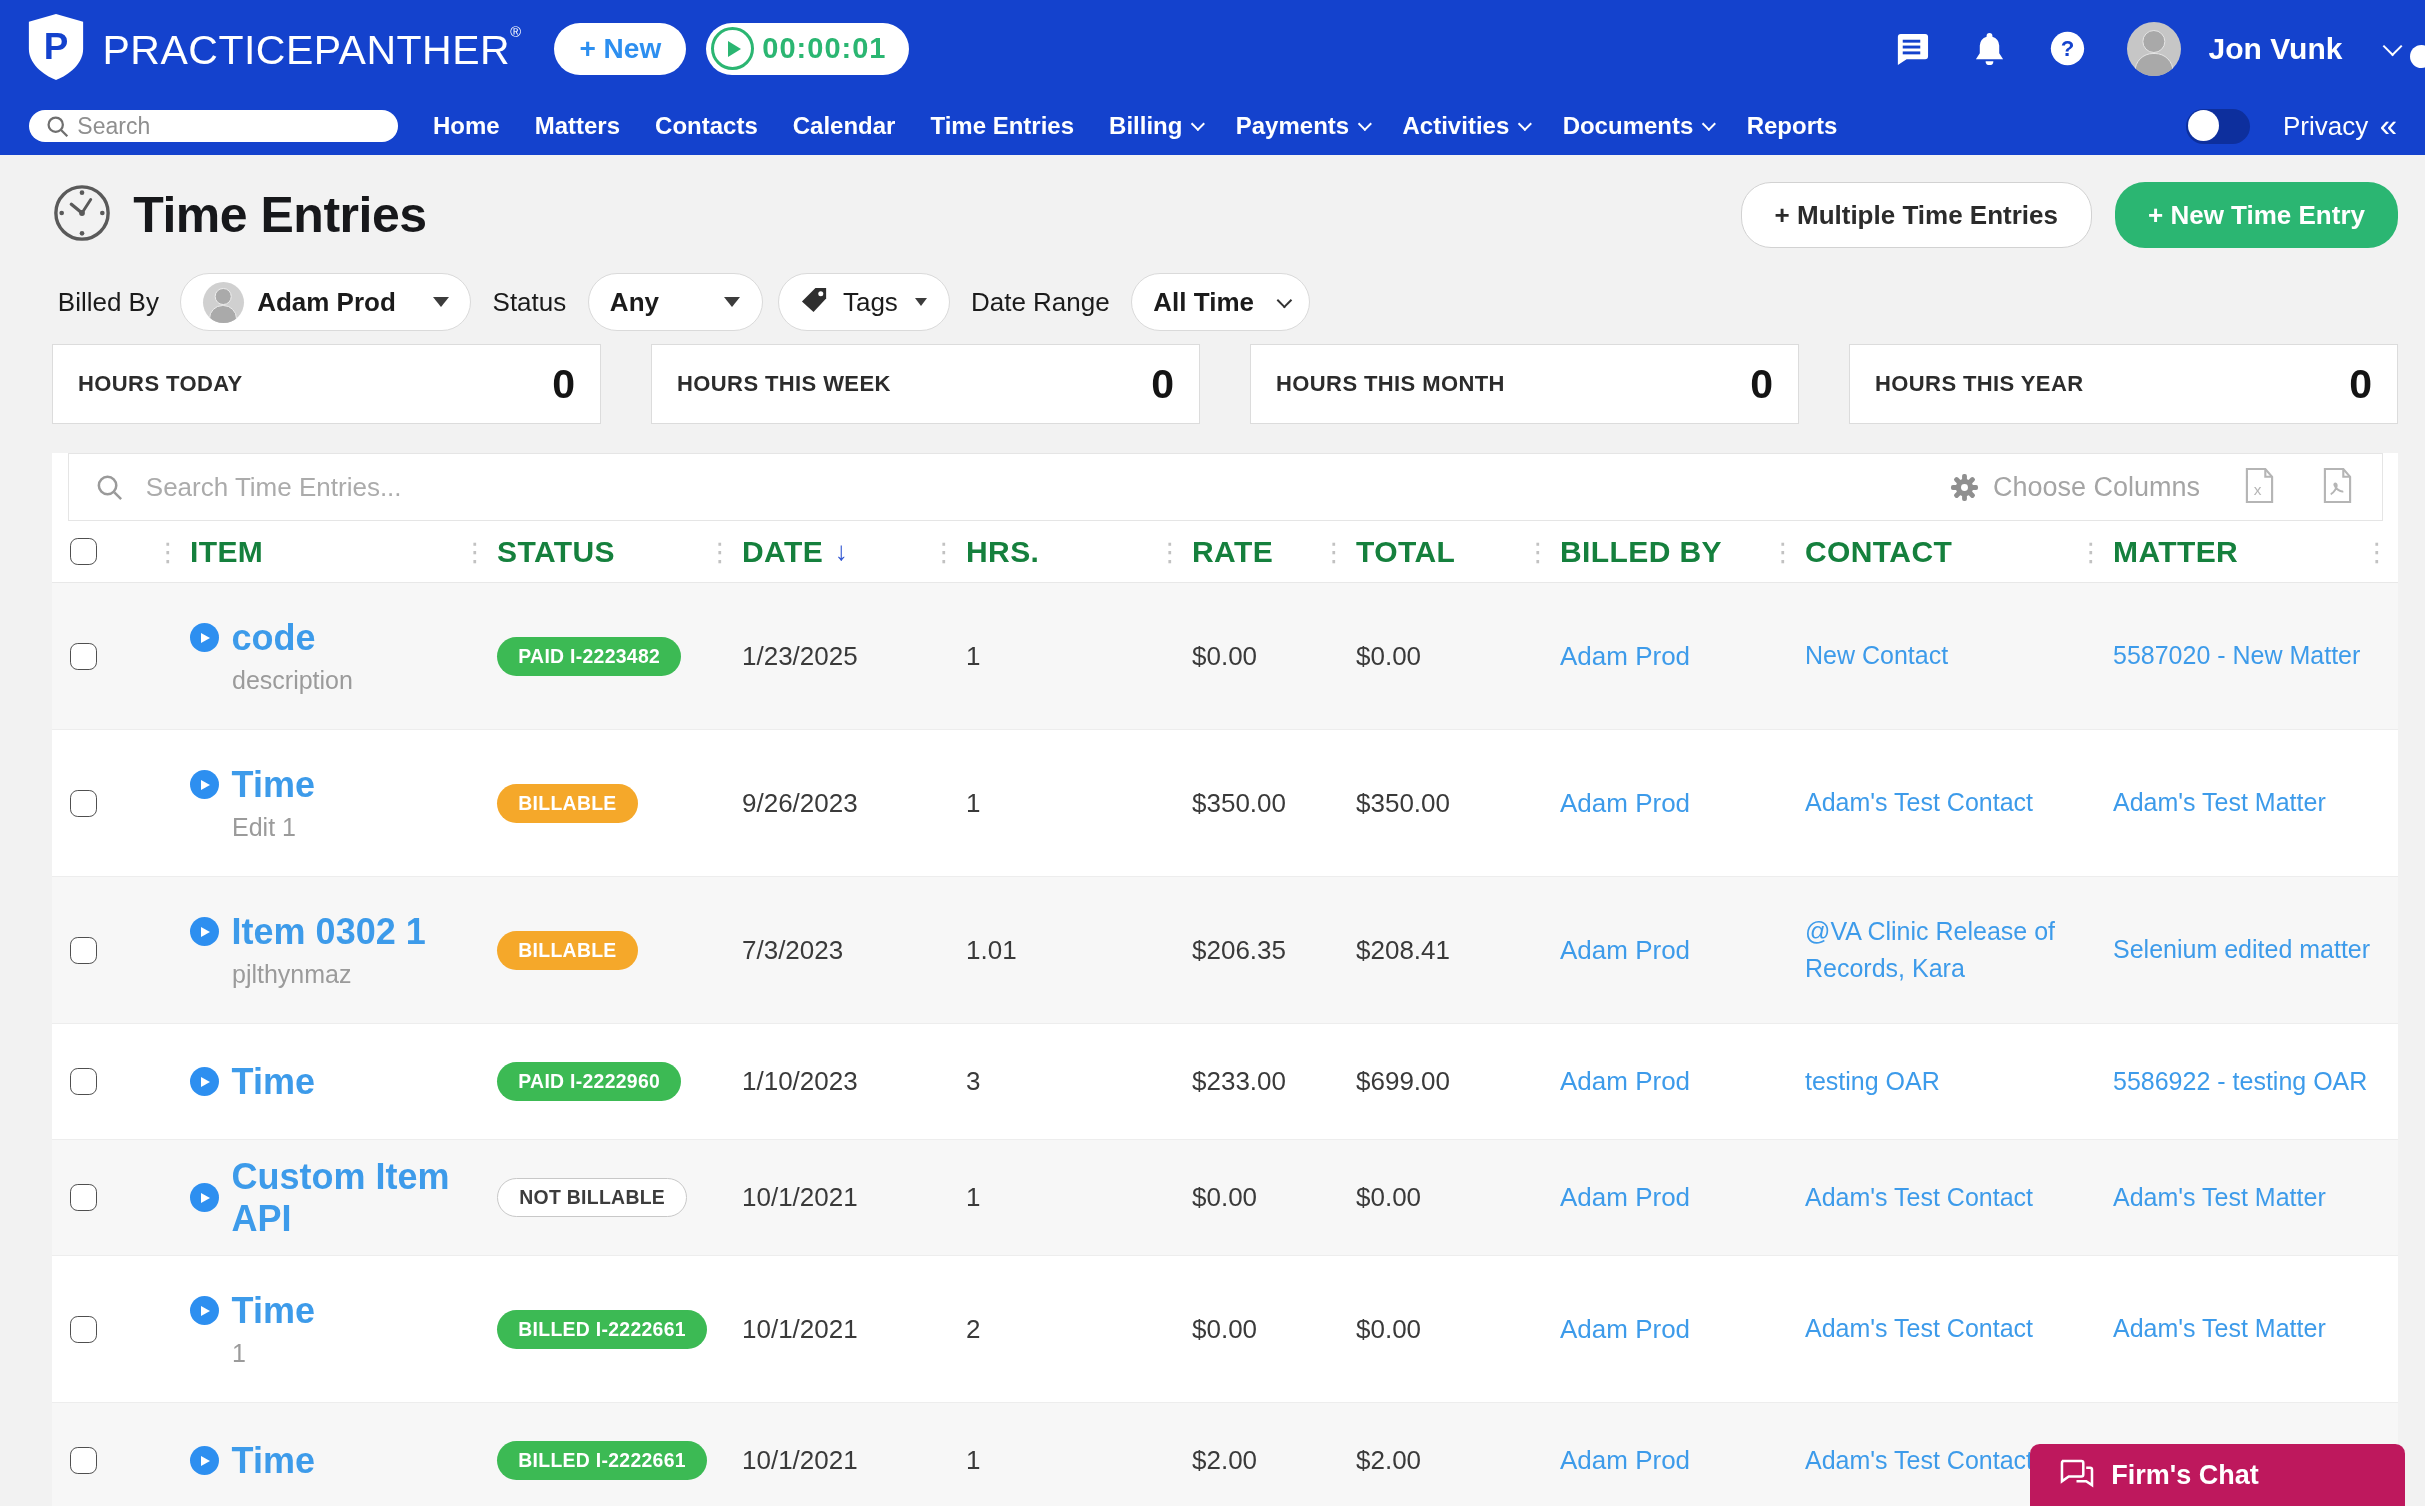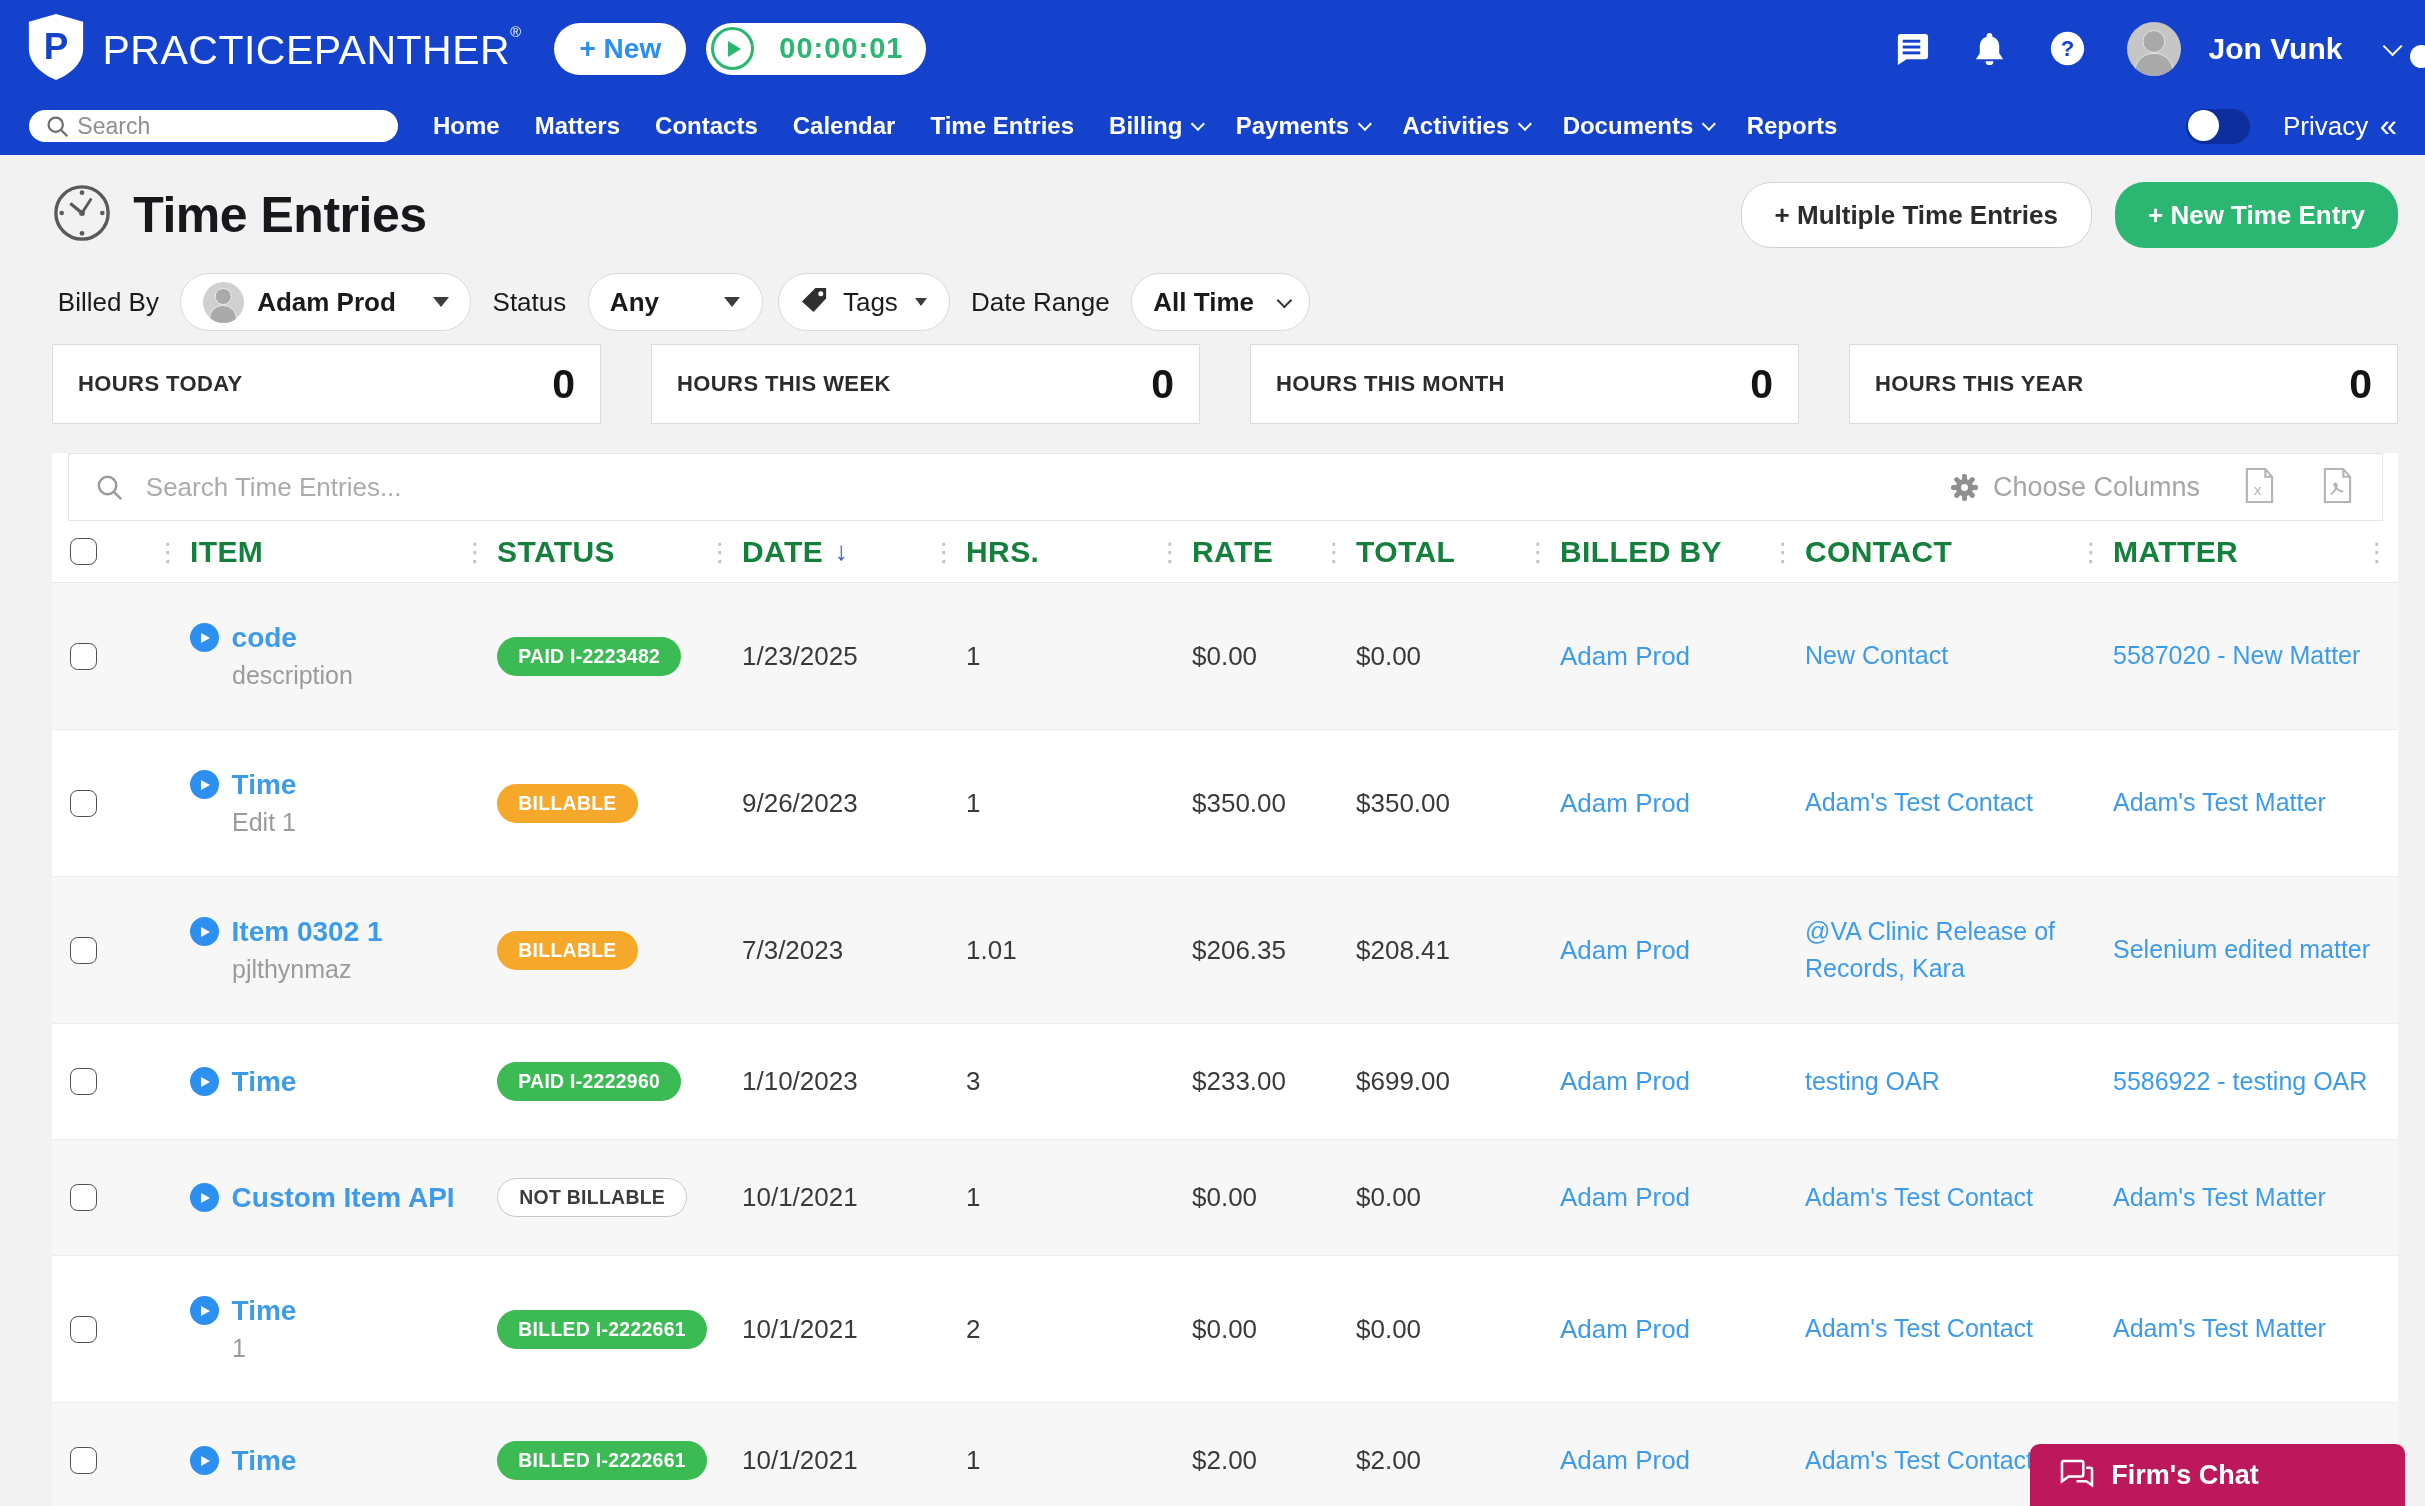--- a/index.html
+++ b/index.html
@@ -10,21 +10,21 @@
   
   .topbar { height:155px; background:#1442cd; color:#fff; }
   .tb-row1 { height:97px; display:flex; align-items:center; padding:0 29px 0 25px; }
   .logo-wrap { display:flex; align-items:center; gap:15.5px; }
   .brand { font-size:41px; letter-spacing:0.5px; white-space:nowrap; }
   .brand b { font-weight:400; }
   .brand span.light { font-weight:400; }
   .brand sup { font-size:14.6px; vertical-align:27px; }
   .pill-btn { display:inline-flex; align-items:center; background:#fff; border:none; border-radius:26px; height:52px; padding:0 25px; font-size:28px; font-weight:700; cursor:pointer; }
   .new-btn { color:#2d8ff0; margin-left:33px; }
-  .timer-pill { margin-left:19.4px; gap:25px; padding:0 23px 0 5.8px; }
+  .timer-pill { margin-left:19.4px; gap:8px; padding:0 23px 0 5.8px; }
   .timer-play { width:43px; height:43px; border-radius:50%; border:3.9px solid #2bb672; background:#fff; display:flex; align-items:center; justify-content:center; }
   .timer-play::before { content:""; border-left:13.6px solid #2bb672; border-top:8.7px solid transparent; border-bottom:8.7px solid transparent; margin-left:3.9px; }
   .timer-text { color:#2bb672; font-size:29px; font-weight:700; letter-spacing:1px; }
   .tb-right { margin-left:auto; display:flex; align-items:center; gap:41px; }
   .tb-icon { width:37px; height:37px; display:flex; align-items:center; justify-content:center; cursor:pointer; }
   .avatar { width:54px; height:54px; border-radius:50%; background:#c6c6c6; overflow:hidden; position:relative; }
   .avatar::before { content:""; position:absolute; top:8.7px; left:50%; transform:translateX(-50%); width:21.3px; height:21.3px; border-radius:50%; background:#a9a9a9; border:1.9px solid #e6e6e6; }
   .avatar::after { content:""; position:absolute; top:31px; left:50%; transform:translateX(-50%); width:37px; height:29px; border-radius:18.4px 18.4px 0 0; background:#a9a9a9; border:1.9px solid #e6e6e6; }
   .user-name { font-size:30px; font-weight:700; margin-left:-13.6px; }
   .chev-down { width:13.6px; height:13.6px; border-right:2.9px solid #fff; border-bottom:2.9px solid #fff; transform:rotate(45deg) translateY(-3.9px); }
@@ -87,21 +87,21 @@
   .checkbox { width:27px; height:27px; border:1.9px solid #4f4f4f; border-radius:7.8px; background:#fff; cursor:pointer; flex:0 0 auto; }
 
   .trow { align-items:center; min-height:116px; border-bottom:1px solid #ededed; background:#fff; }
   .trow.alt { background:#f7f7f7; }
   .trow.has-sub { min-height:147px; }
   .cell { padding-left:39px; font-size:26px; color:#3a3a3a; }
   .cell.c-check { padding-left:17.5px; }
   .item-line { display:flex; align-items:center; gap:12.6px; }
   .play-icon { width:29px; height:29px; border-radius:50%; background:#2d8ff0; display:flex; align-items:center; justify-content:center; cursor:pointer; flex:0 0 auto; }
   .play-icon::before { content:""; border-left:9.7px solid #fff; border-top:5.8px solid transparent; border-bottom:5.8px solid transparent; margin-left:2.9px; }
-  .item-link { font-size:28px; font-weight:700; color:#3d9bea; text-decoration:none; cursor:pointer; }
+  .item-link { font-size:36px; font-weight:700; color:#3d9bea; text-decoration:none; cursor:pointer; }
   .item-sub { margin:7.8px 0 0 42px; font-size:25px; color:#9b9b9b; }
   .badge { display:inline-flex; align-items:center; height:39px; border-radius:19.4px; padding:0 21.3px; font-size:19.4px; font-weight:700; letter-spacing:0.3px; color:#fff; white-space:nowrap; }
   .badge.green { background:#3cba54; }
   .badge.orange { background:#f5a82a; }
   .badge.outline { background:#fff; border:1px solid #c8c8c8; color:#3c3c3c; }
   .link { color:#3d9bea; text-decoration:none; cursor:pointer; line-height:1.5; }
   .c-matter { grid-column:span 2; font-size:25px; }
   .c-contact { font-size:25px; padding-right:5.8px; }
 
   

